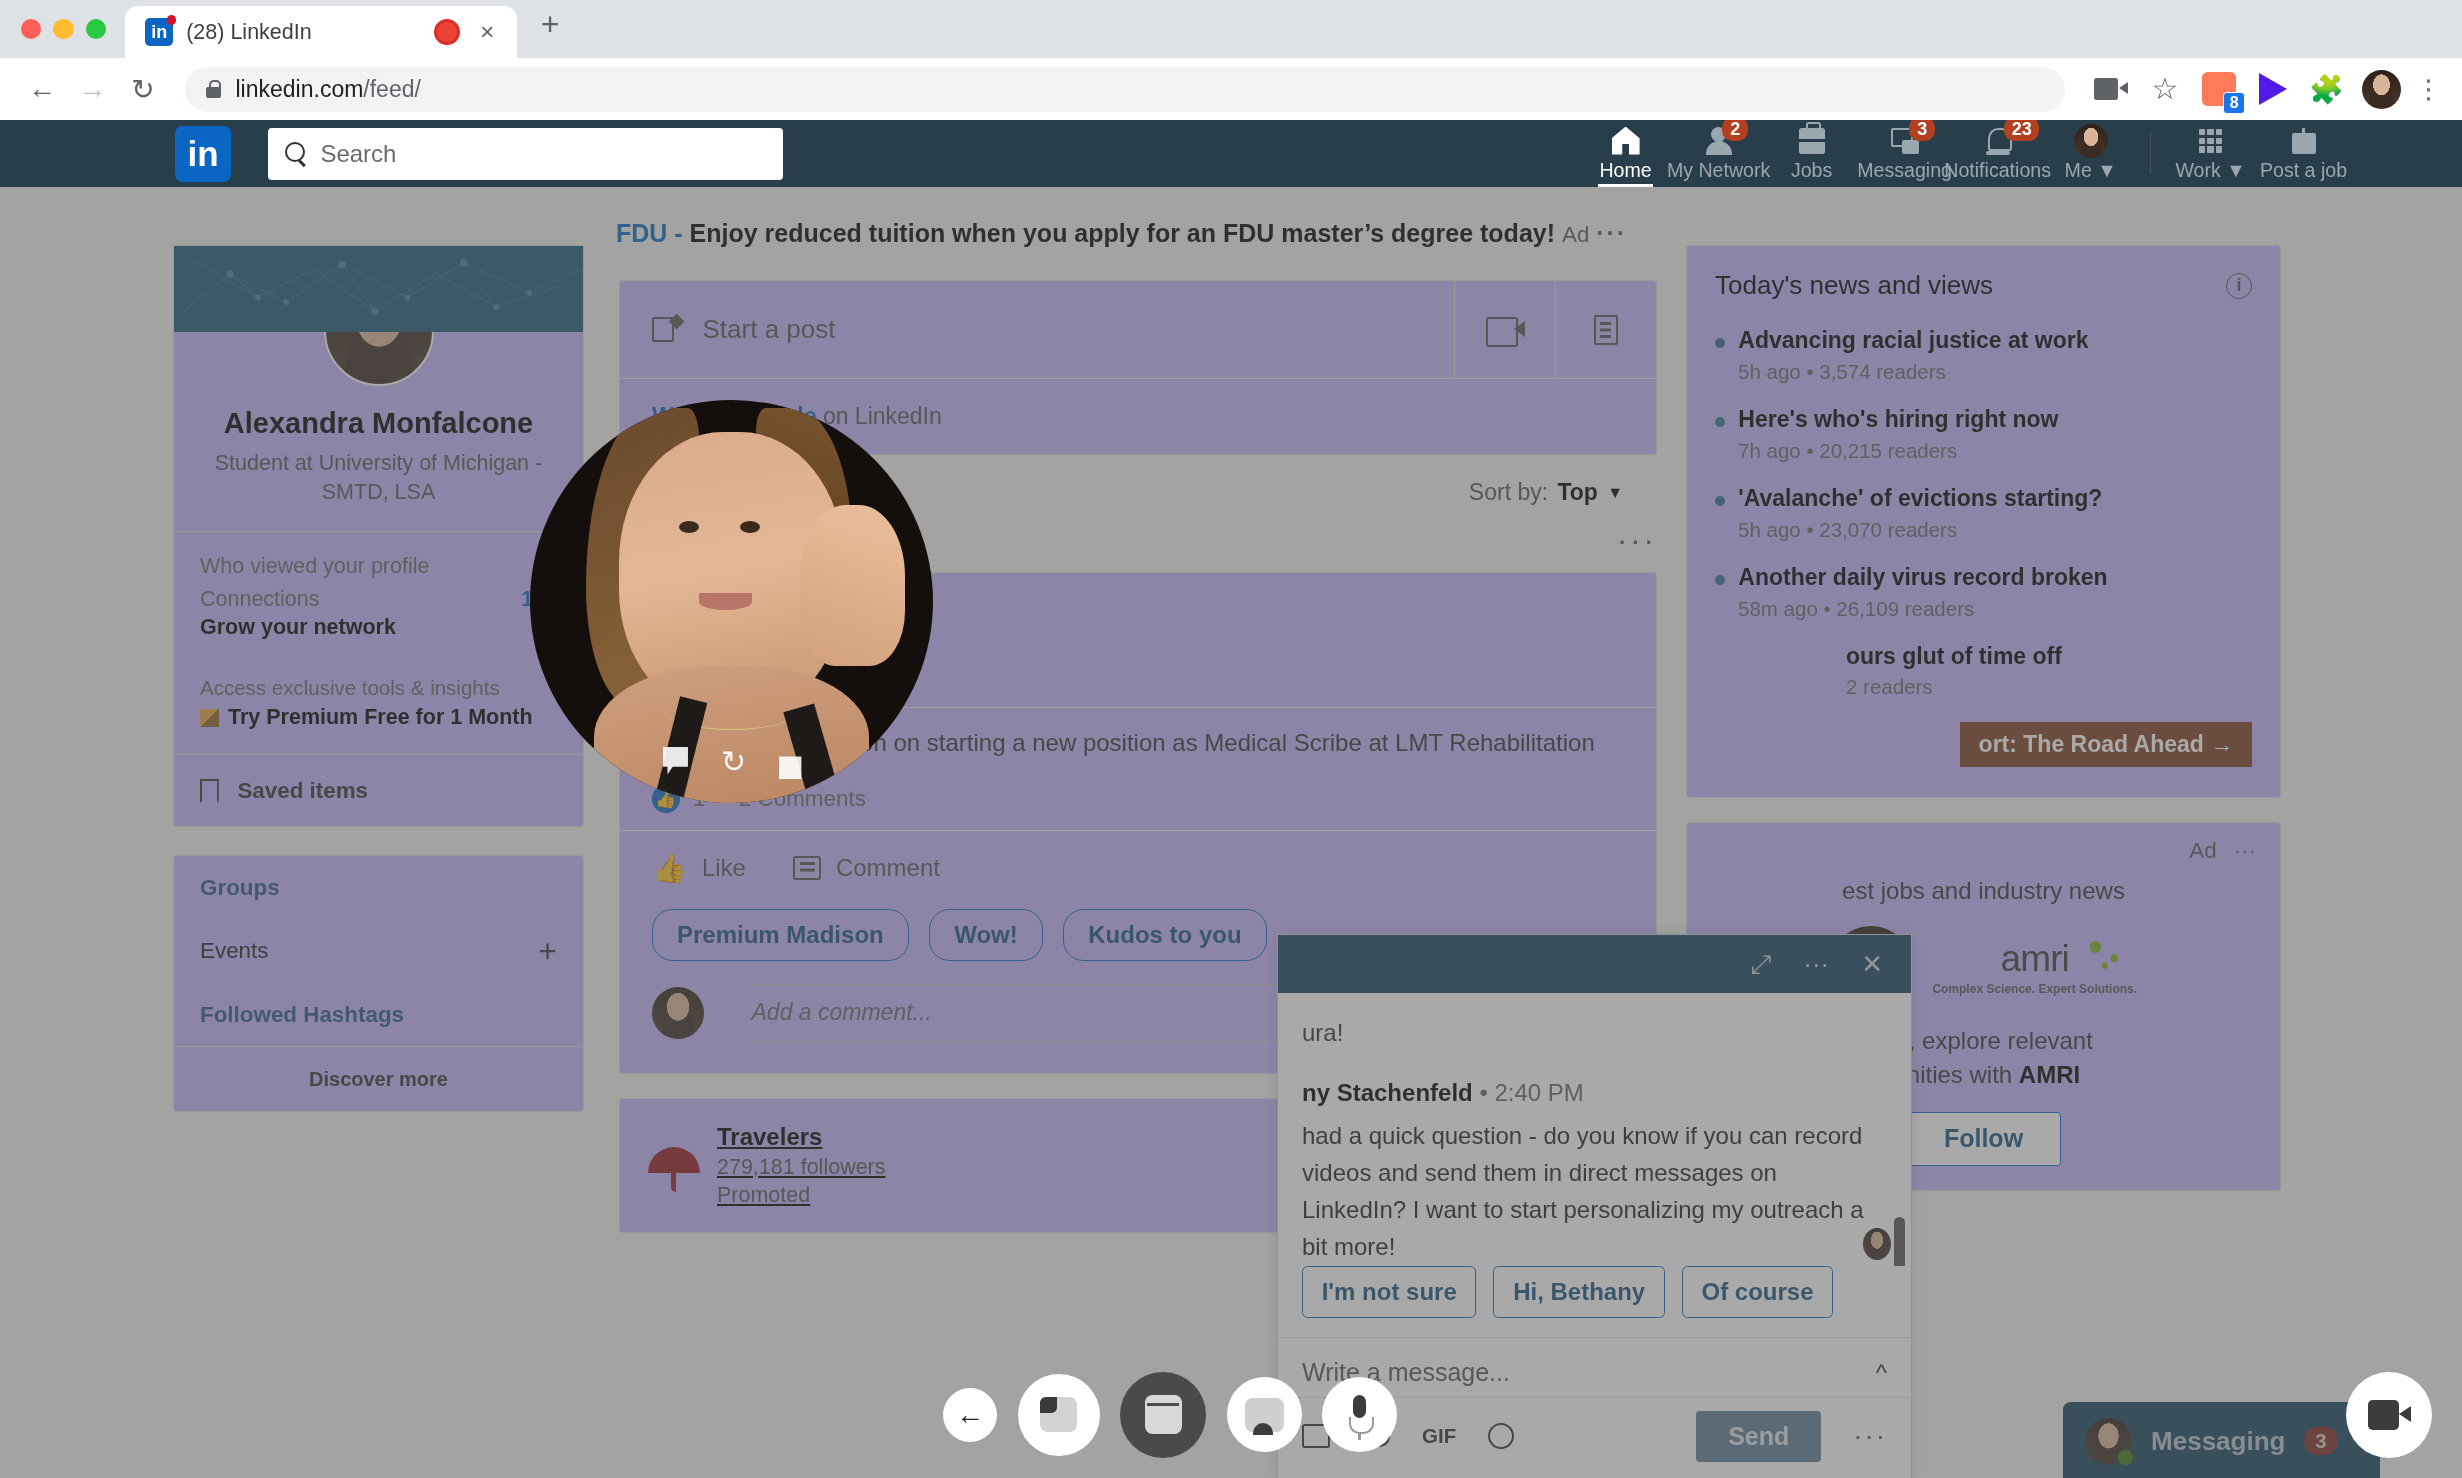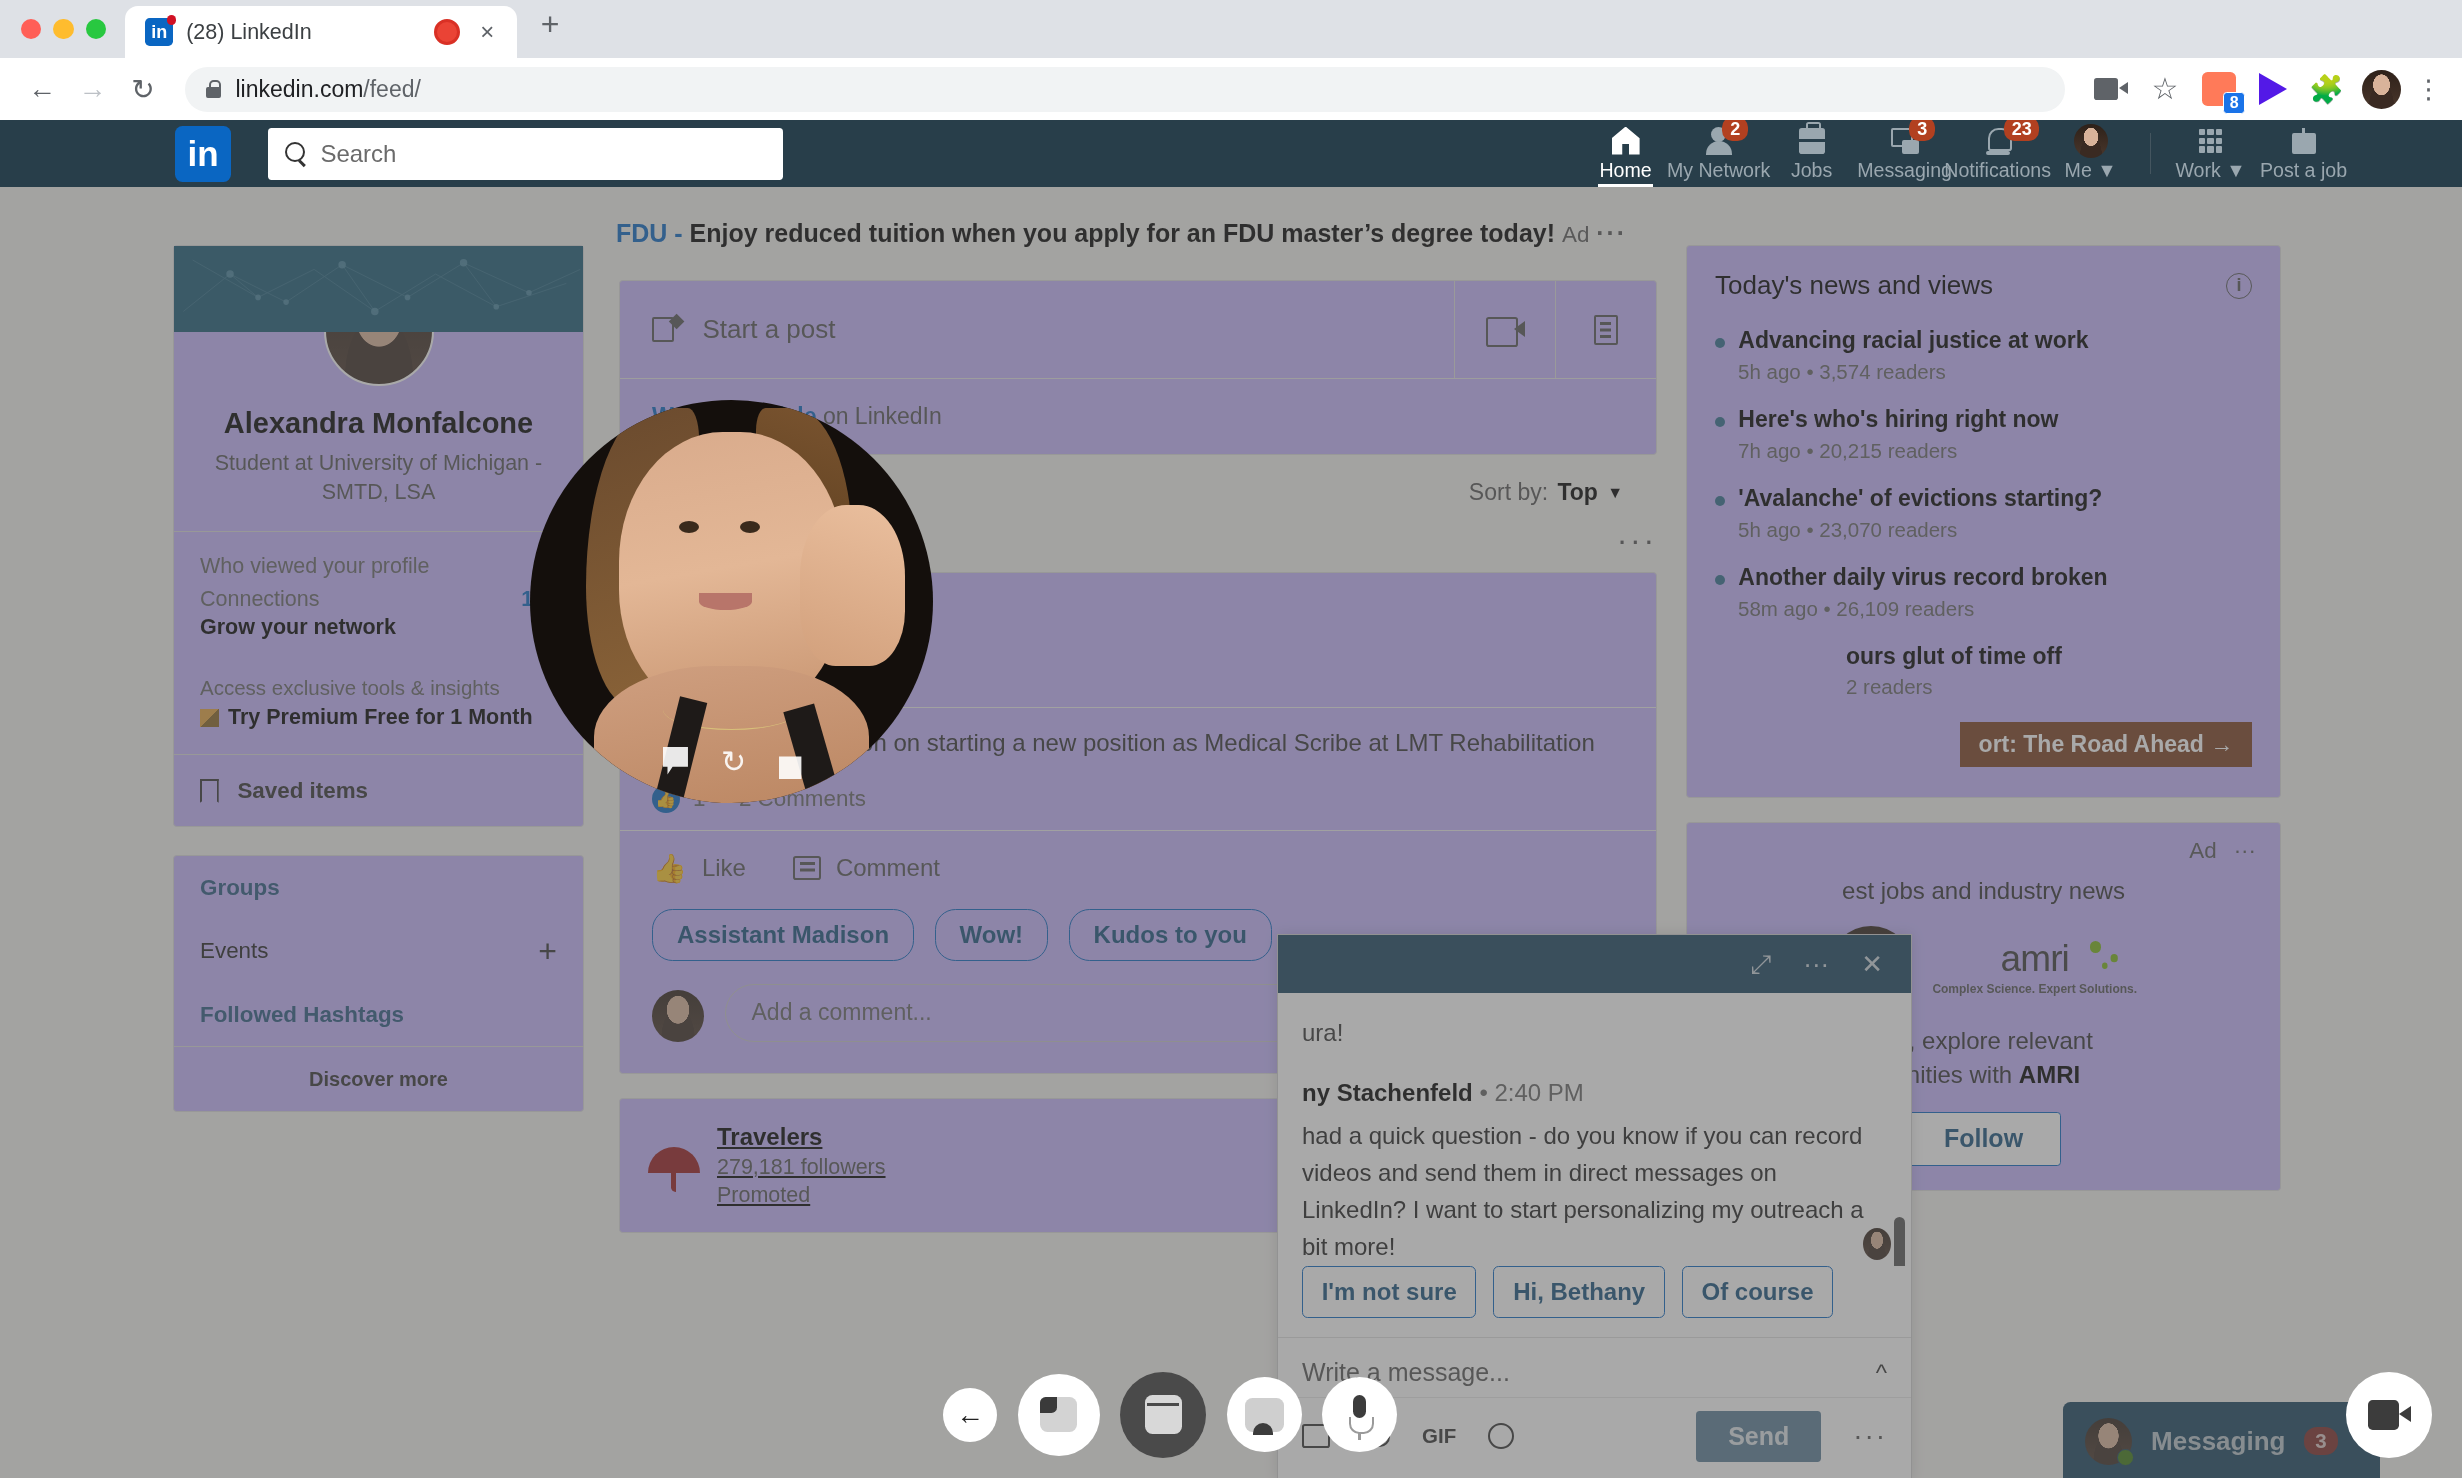--- a/index.html
+++ b/index.html
@@ -242,21 +242,21 @@
   .like-circ { width: 28px; height: 28px; border-radius: 50%; background: #0a66c2; display: flex; align-items: center; justify-content: center; color: #fff; font-size: 17px; }
   .social-txt { font-size: 22.4px; color: #666; }
   .post-actions { display: flex; gap: 47px; padding: 20.5px 32px; border-top: 0.9px solid #eee; }
   .post-act { display: flex; align-items: center; gap: 15px; cursor: pointer; }
   .act-lbl { font-size: 24px; color: #555; }
   .ico-thumb { font-size: 28px; color: #555; }
   .ico-comment { width: 28px; height: 24px; border: 2.8px solid #555; border-radius: 2.8px; position: relative; }
   .ico-comment::before { content:""; position:absolute; left:4.7px; top:3.7px; width:15px; height:2.8px; background:#555; box-shadow: 0 6.5px 0 #555; }
   .quick-replies { display: flex; gap: 20.5px; padding: 3.7px 32px 22.4px; }
   .qr-chip { border: 0.9px solid #0a66c2; border-radius: 20.5px; padding: 11.2px 24px; font-size: 24px; font-weight: bold; color: #18537e; cursor: pointer; white-space: nowrap; }
-  .comment-row { display: flex; align-items: flex-end; gap: 20.5px; padding: 0 32px 26px; }
+  .comment-row { display: flex; align-items: center; gap: 20.5px; padding: 0 32px 26px; font-style: italic; }
   .cr-ava { width: 52px; height: 52px; }
   .cr-input { flex: 1; height: 58px; border: 0.9px solid #c9c9c9; border-radius: 29px; display: flex; align-items: center; padding: 0 26px; font-size: 23px; color: #666; cursor: text; }
 
   .promo-card { margin-top: 24px; }
   .promo-row { display: flex; gap: 17px; padding: 24px 28px; align-items: center; text-decoration: underline; }
   .umbrella { width: 52px; height: 52px; position: relative; flex-shrink: 0; }
   .umbrella::before { content:""; position:absolute; top:7.5px; left:0; width:52px; height:26px; background:#9a1b1e; border-radius: 26px 26px 0 0; }
   .umbrella::after { content:""; position:absolute; top:32px; left:23px; width:4.7px; height:20.5px; background:#9a1b1e; border-radius: 0 0 0 4.7px; }
   .promo-name { font-size: 24px; font-weight: bold; color: #000; }
   .promo-sub { font-size: 21.5px; color: #555; margin-top: 3.7px; }
@@ -665,21 +665,21 @@
           <div class="post-act">
             <span class="ico-thumb">👍</span>
             <span class="act-lbl">Like</span>
           </div>
           <div class="post-act">
             <span class="ico-comment"></span>
             <span class="act-lbl">Comment</span>
           </div>
         </div>
         <div class="quick-replies">
-          <span class="qr-chip">Assistant Madison</span>
+          <span class="qr-chip">Premium Madison</span>
           <span class="qr-chip">Wow!</span>
           <span class="qr-chip">Kudos to you</span>
         </div>
         <div class="comment-row">
           <span class="avatar-img cr-ava" style="display:block;"></span>
           <span class="cr-input">Add a comment...</span>
         </div>
       </div>
 
       <div class="card promo-card">

